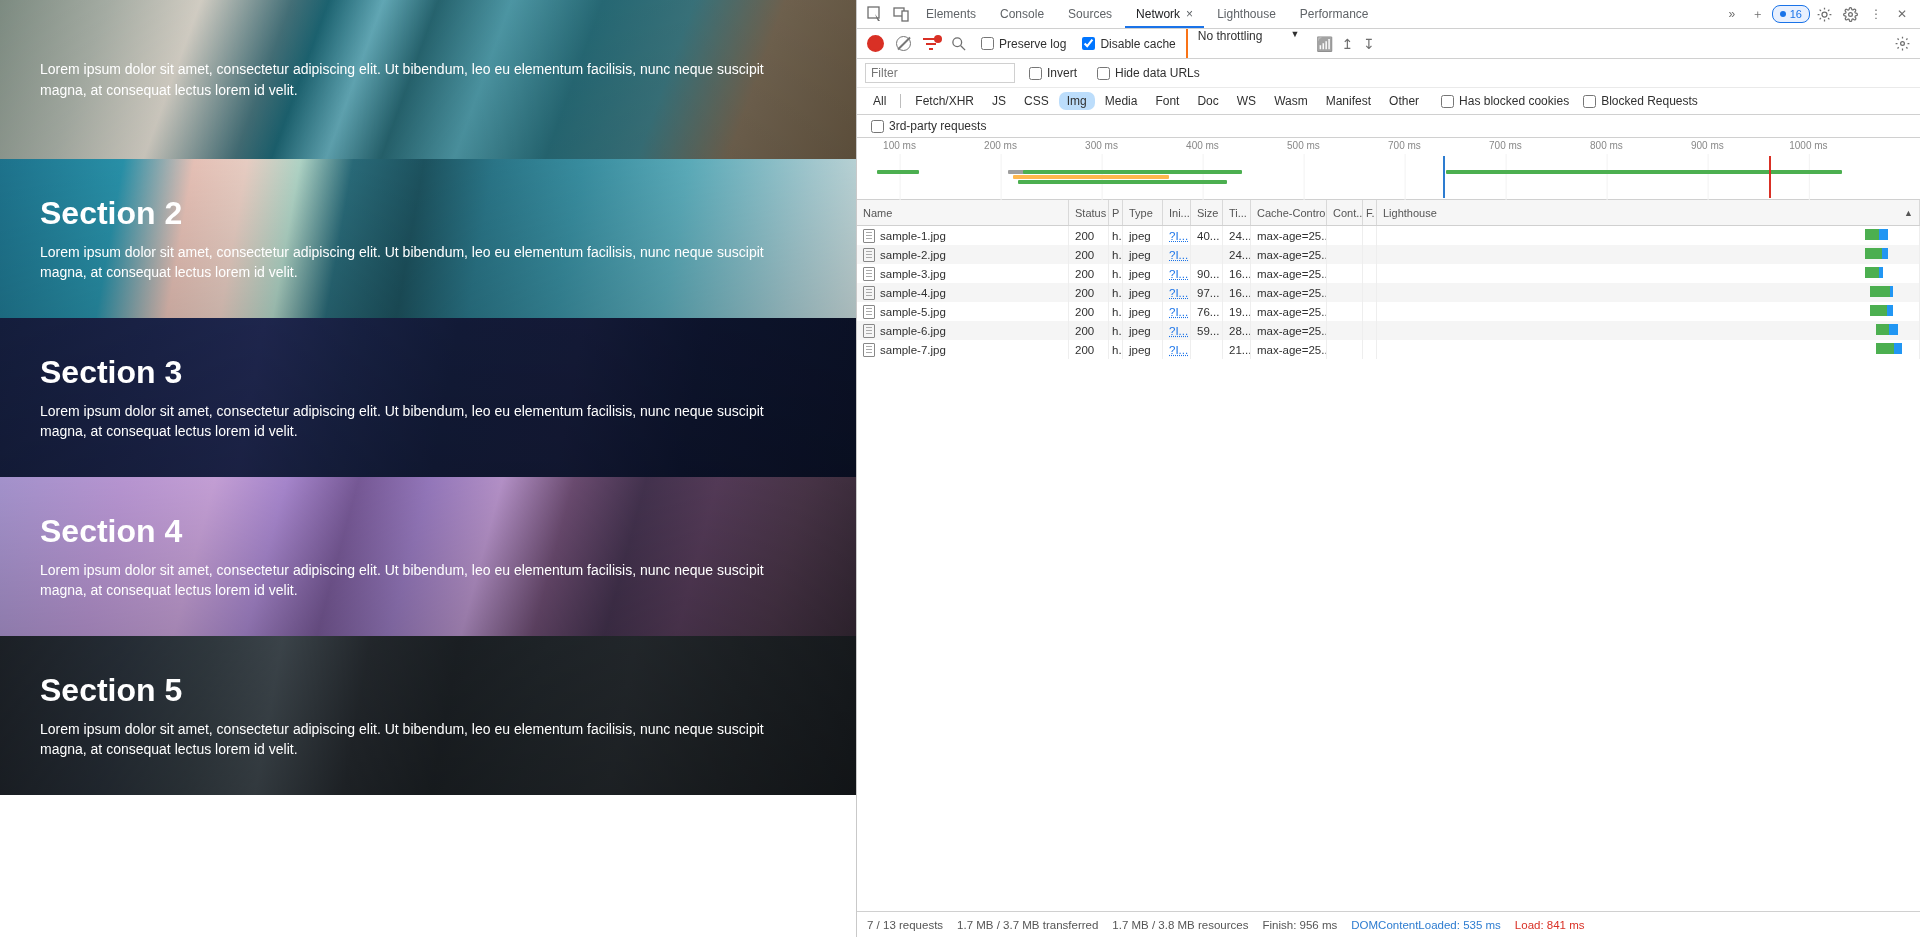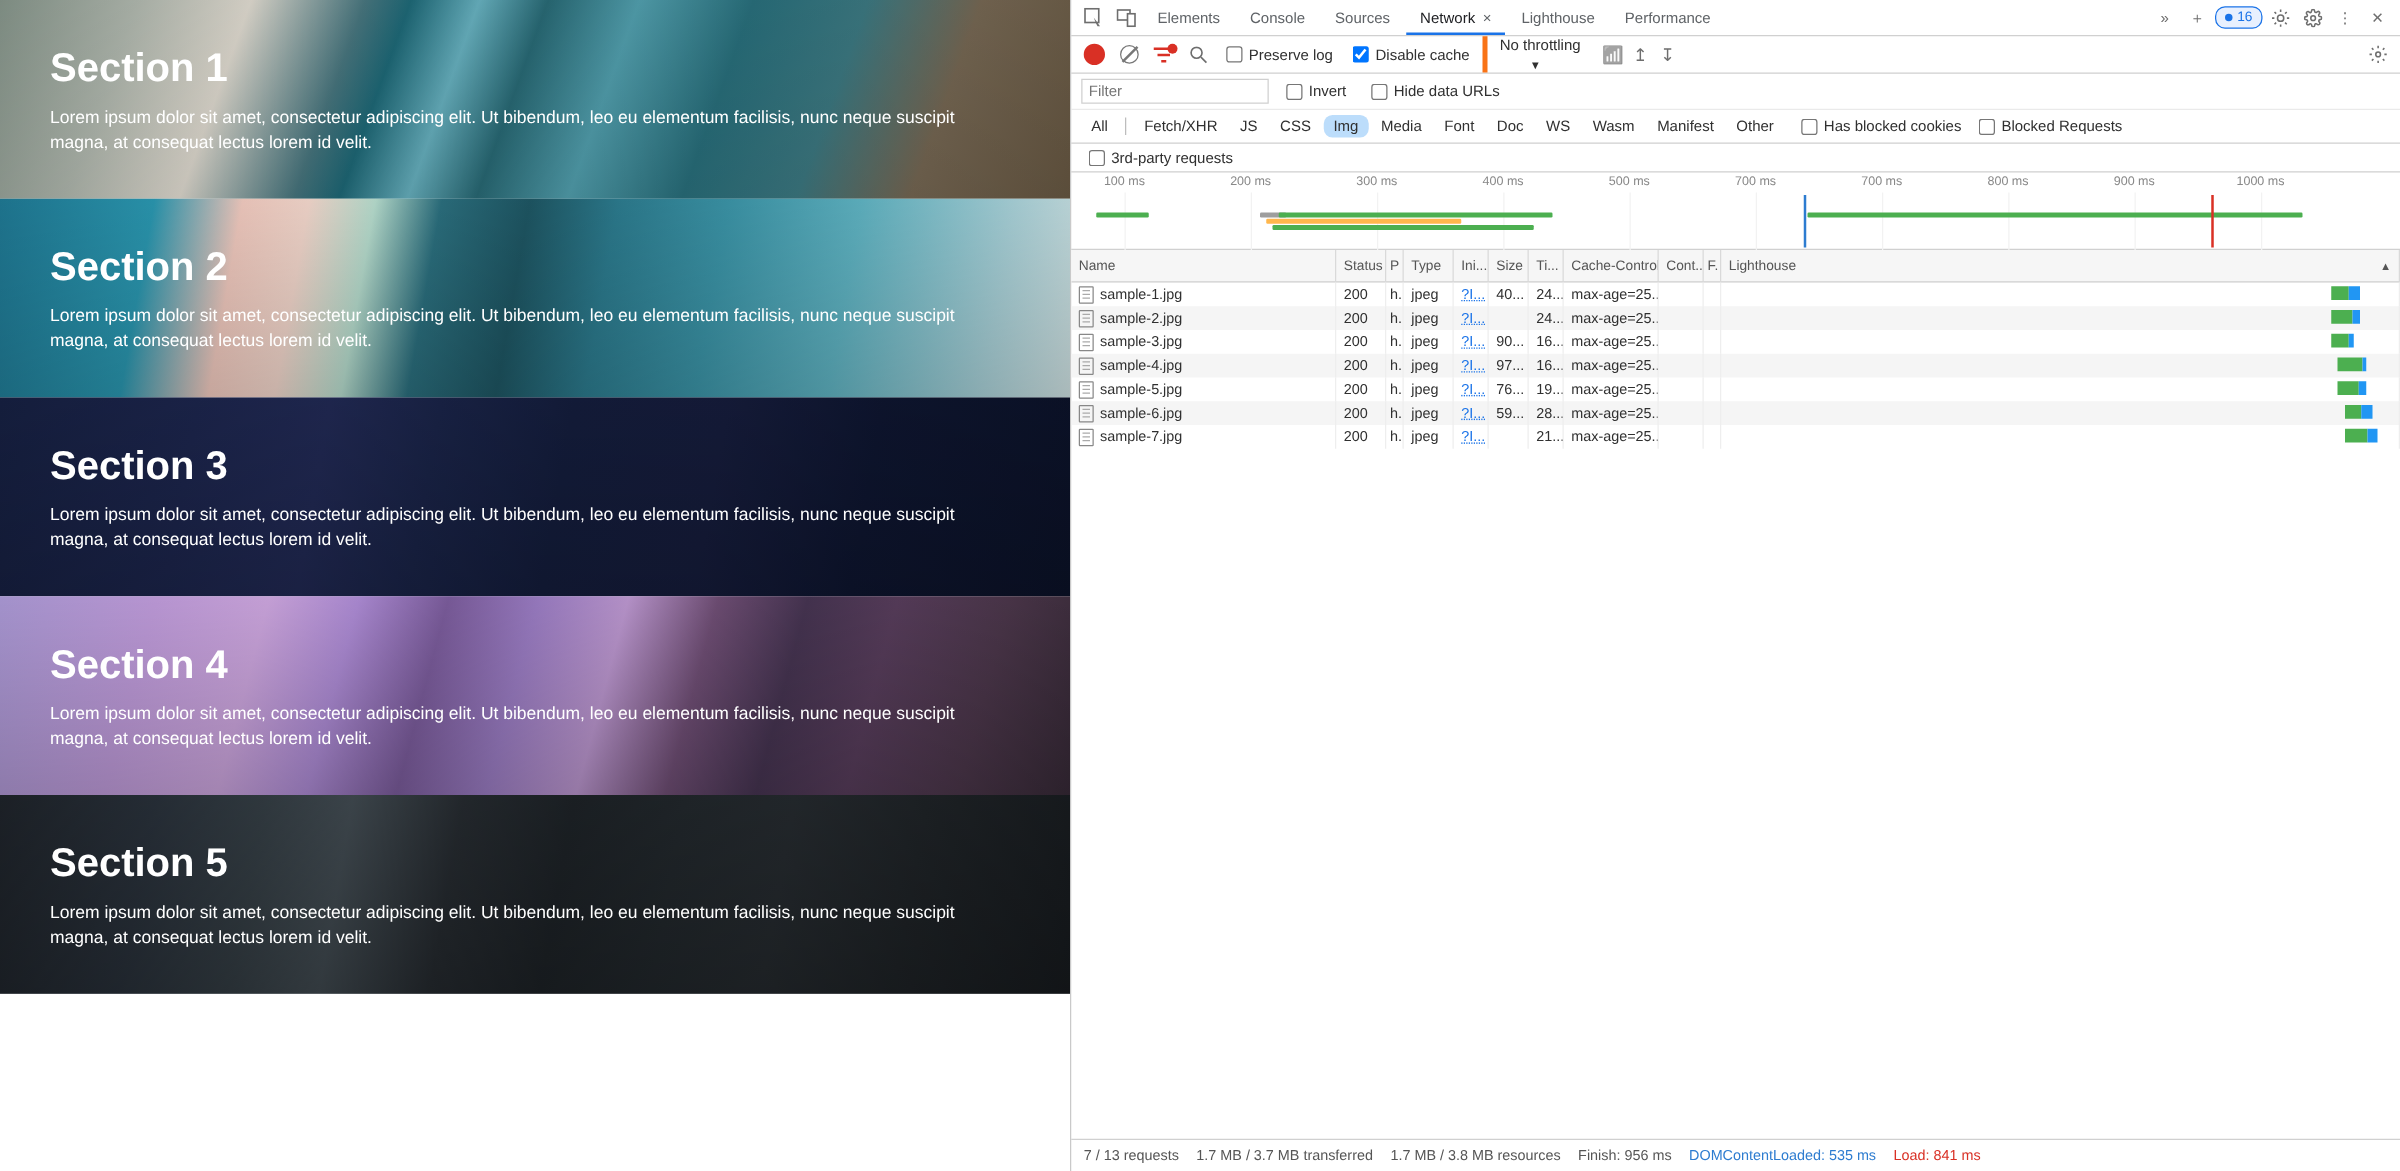--- a/index.html
+++ b/index.html
@@ -35,21 +35,21 @@
 .clearbtn { width: 15px; height: 15px; border: 1px solid #777; border-radius: 50%; position: relative; }
 .clearbtn::before { content: ''; position: absolute; width: 2px; height: 17px; background: #777; left: 6px; top: -2px; transform: rotate(45deg); }
 .filtericon { position: relative; width: 16px; height: 12px; }
 .filtericon::before, .filtericon::after { content: ''; position: absolute; left: 0; right: 0; }
 .filtericon .fbar { width: 16px; height: 2px; background: #d93025; position: absolute; top: 0; }
 .filtericon .fbar.b2 { width: 10px; top: 5px; left: 3px; }
 .filtericon .fbar.b3 { width: 4px; top: 10px; left: 6px; }
 .reddot { width: 8px; height: 8px; border-radius: 50%; background: #d93025; position: absolute; top: -3px; right: -3px; }
 .chk { display: flex; align-items: center; gap: 5px; color: #303030; padding: 0 6px; }
 .chk input { width: 13px; height: 13px; }
-.sel { display: flex; gap: 4px; border-left: 4px solid #f97316; padding: 0 10px; height: 100%; flex-direction: column; }
+.sel { display: flex; gap: 4px; border-left: 2px solid #f97316; padding: 0 10px; height: 100%; }
 .wifi::before { content: '📶'; font-size: 14px; filter: grayscale(1); }
 .updown { display: flex; gap: 10px; }
 .arrow { font-size: 14px; color: #6e6e6e; }
 
 .dt-filterbar { border-bottom: 1px solid #eaeaea; padding: 4px 8px; display: flex; align-items: center; gap: 8px; flex-wrap: wrap; }
 .filter-input { width: 150px; height: 20px; border: 1px solid #d0d0d0; padding: 0 5px; font-size: 12px; color: #888; }
 .dt-types { border-bottom: 1px solid #d0d0d0; padding: 4px 8px; display: flex; align-items: center; gap: 2px; flex-wrap: wrap; }
 .type-btn { padding: 2px 8px; border-radius: 7px; cursor: pointer; color: #303030; }
 .type-btn.sel-active { background: #bcddfb; }
 .tpipe { width: 1px; height: 14px; background: #bdbdbd; margin: 0 4px; }
@@ -98,21 +98,20 @@
 .sb-dc { color: #2d7cd0; }
 .sb-ld { color: #d93025; }
 </style>
 </head>
 <body>
 
 <div class="app">
 
   <div class="site">
     <div class="section s1">
-      <h2>Section 1</h2>
       <p>Lorem ipsum dolor sit amet, consectetur adipiscing elit. Ut bibendum, leo eu elementum facilisis, nunc neque suscipit magna, at consequat lectus lorem id velit.</p>
     </div>
     <div class="section s2">
       <h2>Section 2</h2>
       <p>Lorem ipsum dolor sit amet, consectetur adipiscing elit. Ut bibendum, leo eu elementum facilisis, nunc neque suscipit magna, at consequat lectus lorem id velit.</p>
     </div>
     <div class="section s3">
       <h2>Section 3</h2>
       <p>Lorem ipsum dolor sit amet, consectetur adipiscing elit. Ut bibendum, leo eu elementum facilisis, nunc neque suscipit magna, at consequat lectus lorem id velit.</p>
     </div>

